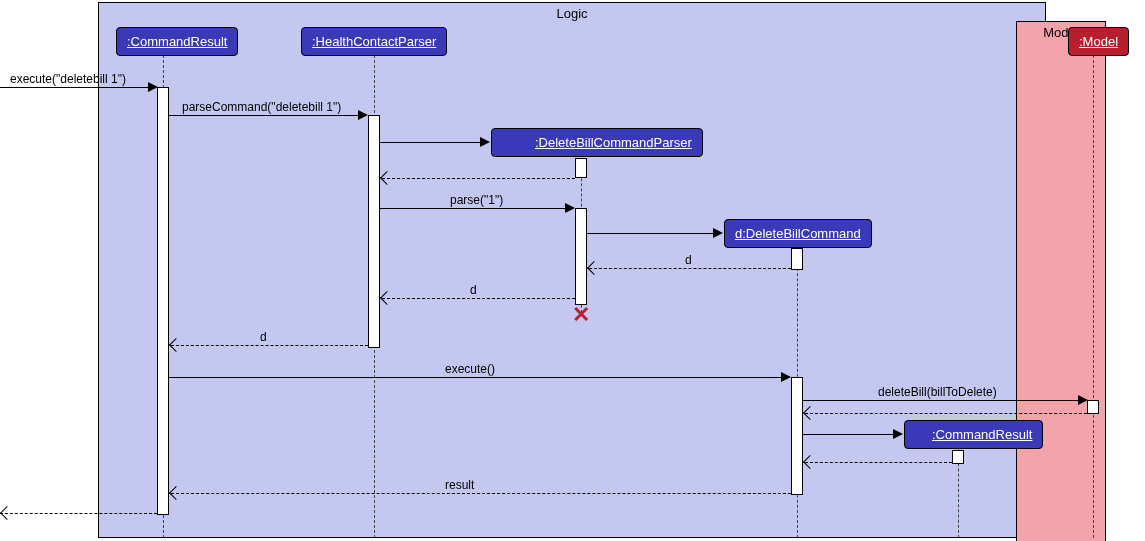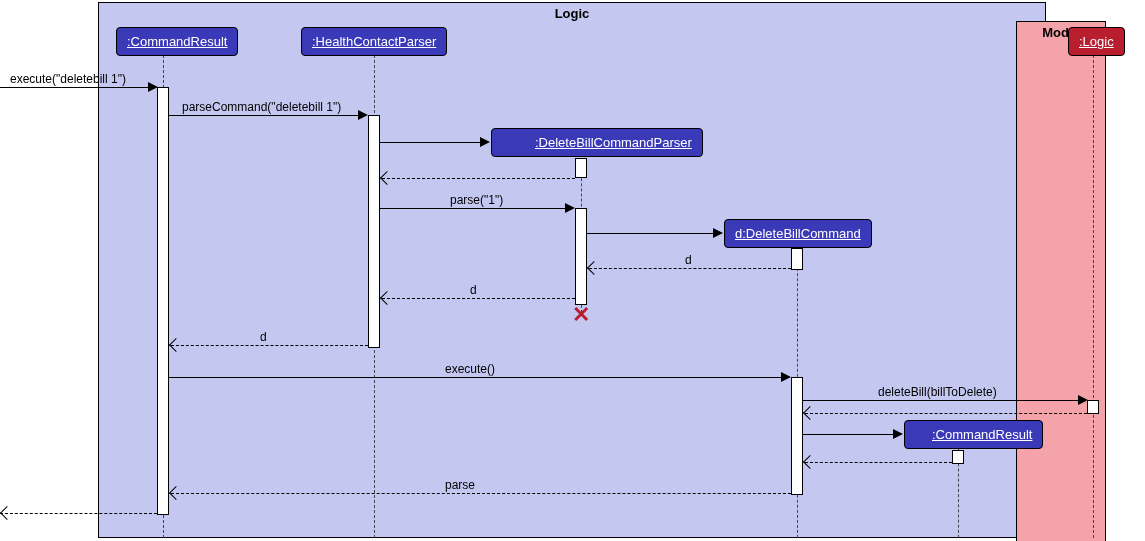--- a/index.html
+++ b/index.html
@@ -29,21 +29,21 @@
       height: 536px;
       background: #f5a3ab;
       margin-top: 19px;
     }
     .frame-label {
       position: absolute;
       top: 0;
       left: 0;
       right: 0;
       text-align: center;
-      font-weight: bold;
+      font-weight: normal;
       font-size: 13px;
       padding: 3px 0;
     }
     .participant {
       position: absolute;
       background: #3a3ab8;
       color: #fff;
       border: 1.5px solid #000;
       border-radius: 4px;
       padding: 6px 10px;
@@ -121,21 +121,21 @@
 <div class="lifeline" style="left:581px; top:158px; height:155px;"></div>
 <div class="lifeline" style="left:797px; top:248px; height:290px;"></div>
 <div class="lifeline" style="left:958px; top:448px; height:90px;"></div>
 <div class="lifeline" style="left:1093px; top:55px; height:483px;"></div>
 
 <div class="participant" style="left:116px; top:27px;">:CommandResult</div>
 <div class="participant" style="left:301px; top:27px;">:HealthContactParser</div>
 <div class="participant" style="left:491px; top:128px;padding-left:43px;">:DeleteBillCommandParser</div>
 <div class="participant" style="left:724px; top:219px;">d:DeleteBillCommand</div>
 <div class="participant" style="left:904px; top:420px;padding-left:27px;">:CommandResult</div>
-<div class="participant participant-model" style="left:1068px; top:27px;">:Logic</div>
+<div class="participant participant-model" style="left:1068px; top:27px;">:Model</div>
 
 <div class="activation" style="left:157px; top:87px; height:428px;"></div>
 <div class="activation" style="left:368px; top:115px; height:233px;"></div>
 <div class="activation" style="left:575px; top:158px; height:20px;"></div>
 <div class="activation" style="left:575px; top:208px; height:97px;"></div>
 <div class="activation" style="left:791px; top:248px; height:22px;"></div>
 <div class="activation" style="left:791px; top:377px; height:118px;"></div>
 <div class="activation" style="left:1087px; top:400px; height:14px;"></div>
 <div class="activation" style="left:952px; top:450px; height:14px;"></div>
 
@@ -186,16 +186,16 @@
 <div class="arrowhead arrowhead-left-open" style="left:805px; top:408px;"></div>
 
 <div class="arrow-solid" style="left:803px; top:434px; width:98px;"></div>
 <div class="arrowhead arrowhead-right-solid" style="left:893px; top:429px;"></div>
 
 <div class="arrow-dashed" style="left:805px; top:462px; width:147px;"></div>
 <div class="arrowhead arrowhead-left-open" style="left:805px; top:457px;"></div>
 
 <div class="arrow-dashed" style="left:171px; top:493px; width:620px;"></div>
 <div class="arrowhead arrowhead-left-open" style="left:171px; top:488px;"></div>
-<div class="msg-text" style="left:445px; top:478px;">parse</div>
+<div class="msg-text" style="left:445px; top:478px;">result</div>
 
 <div class="arrow-dashed" style="left:0px; top:513px; width:157px;"></div>
 <div class="arrowhead arrowhead-left-open" style="left:2px; top:508px;"></div>
 
 </body></html>

